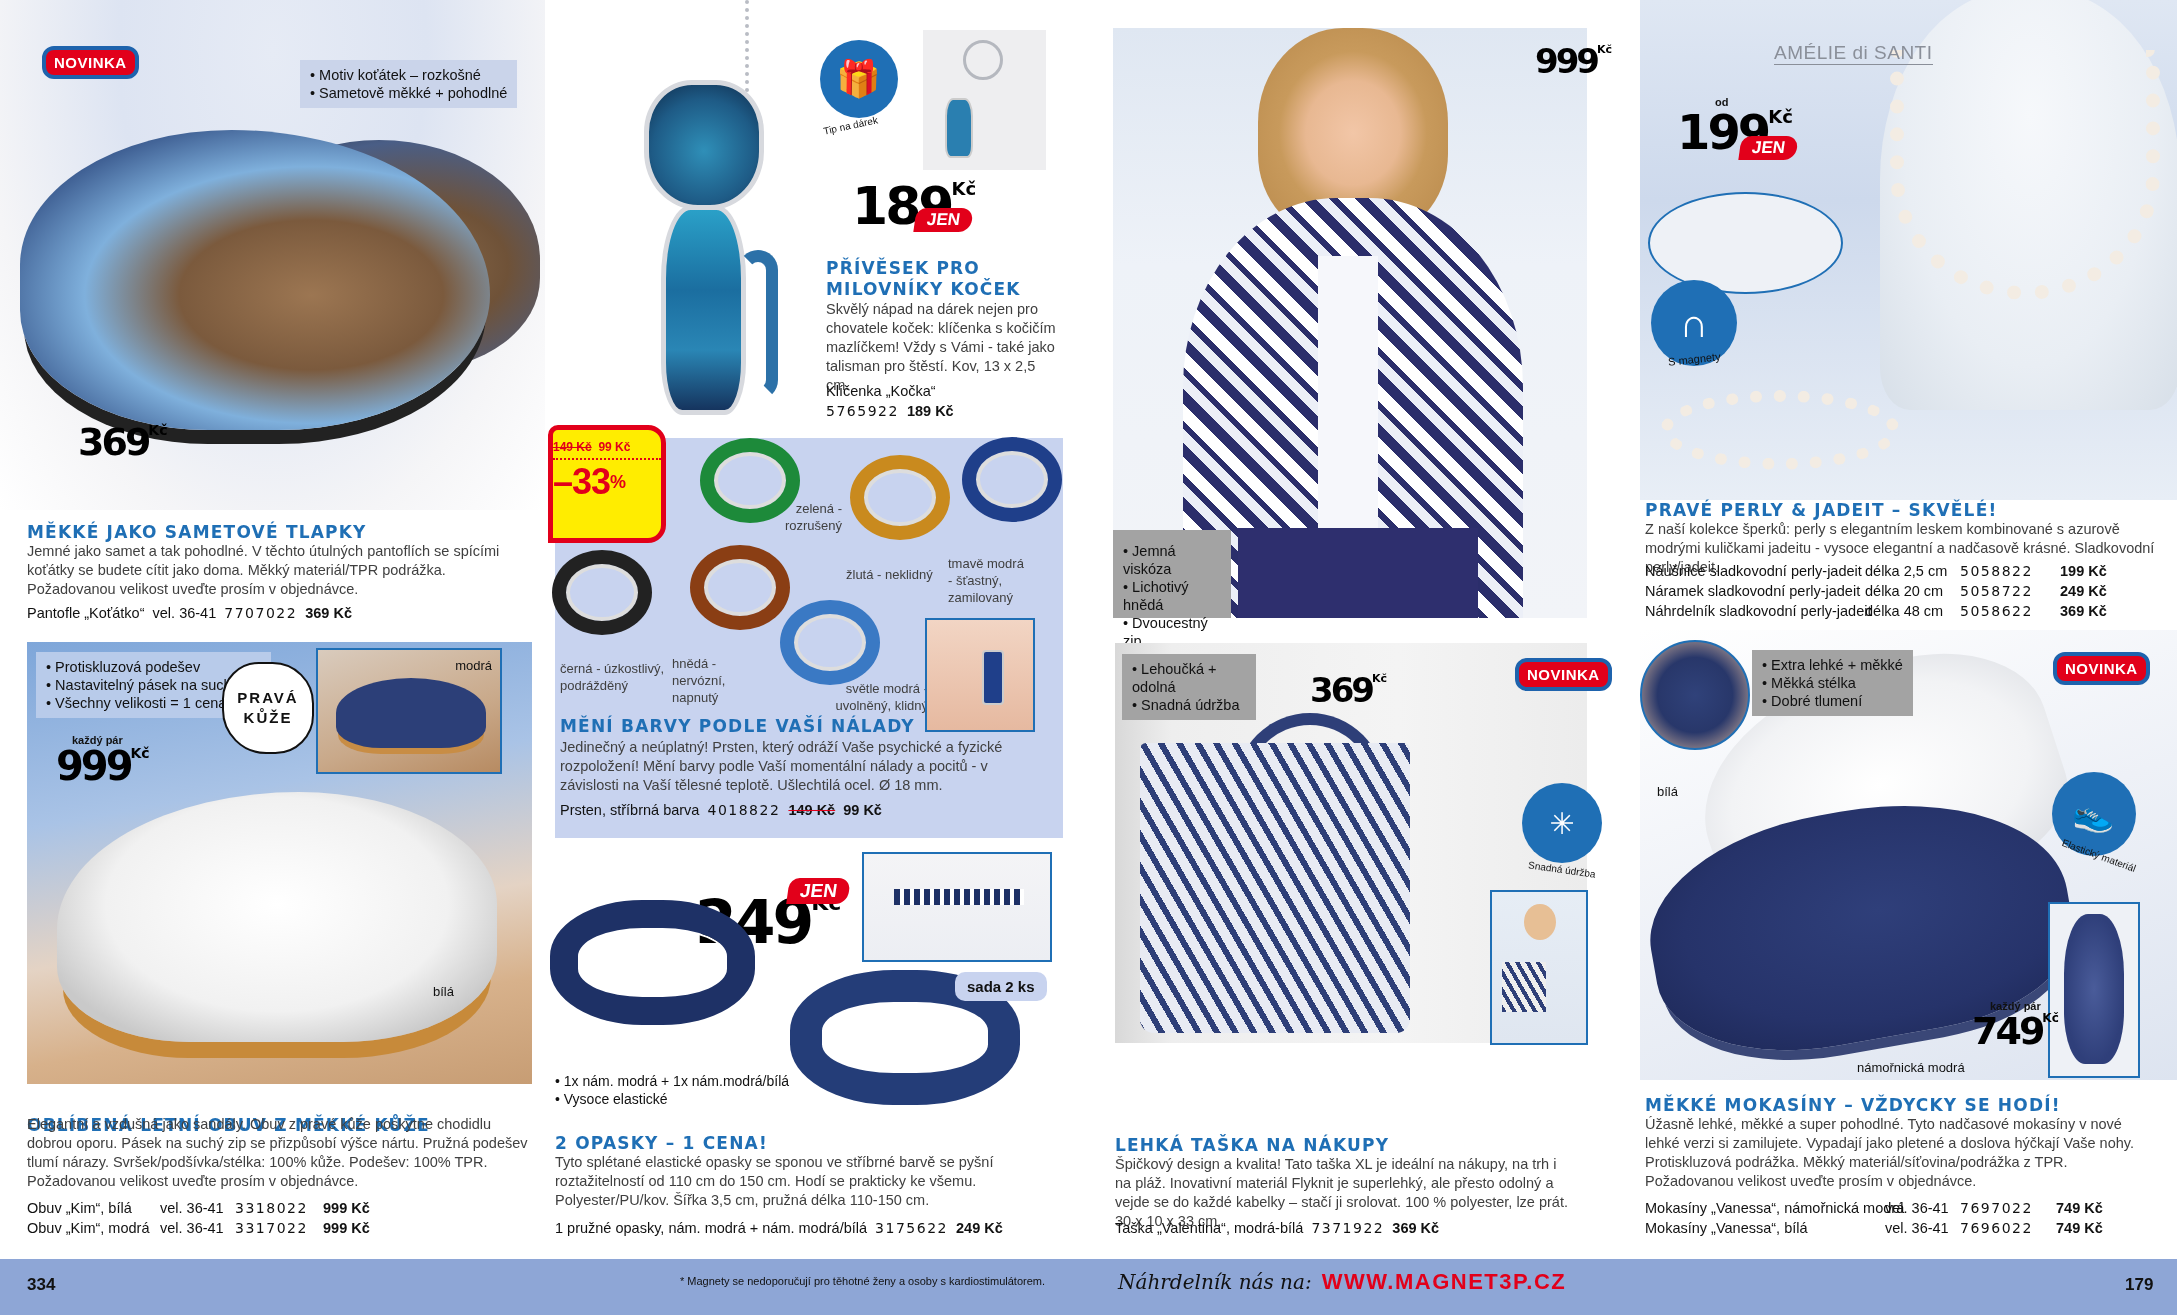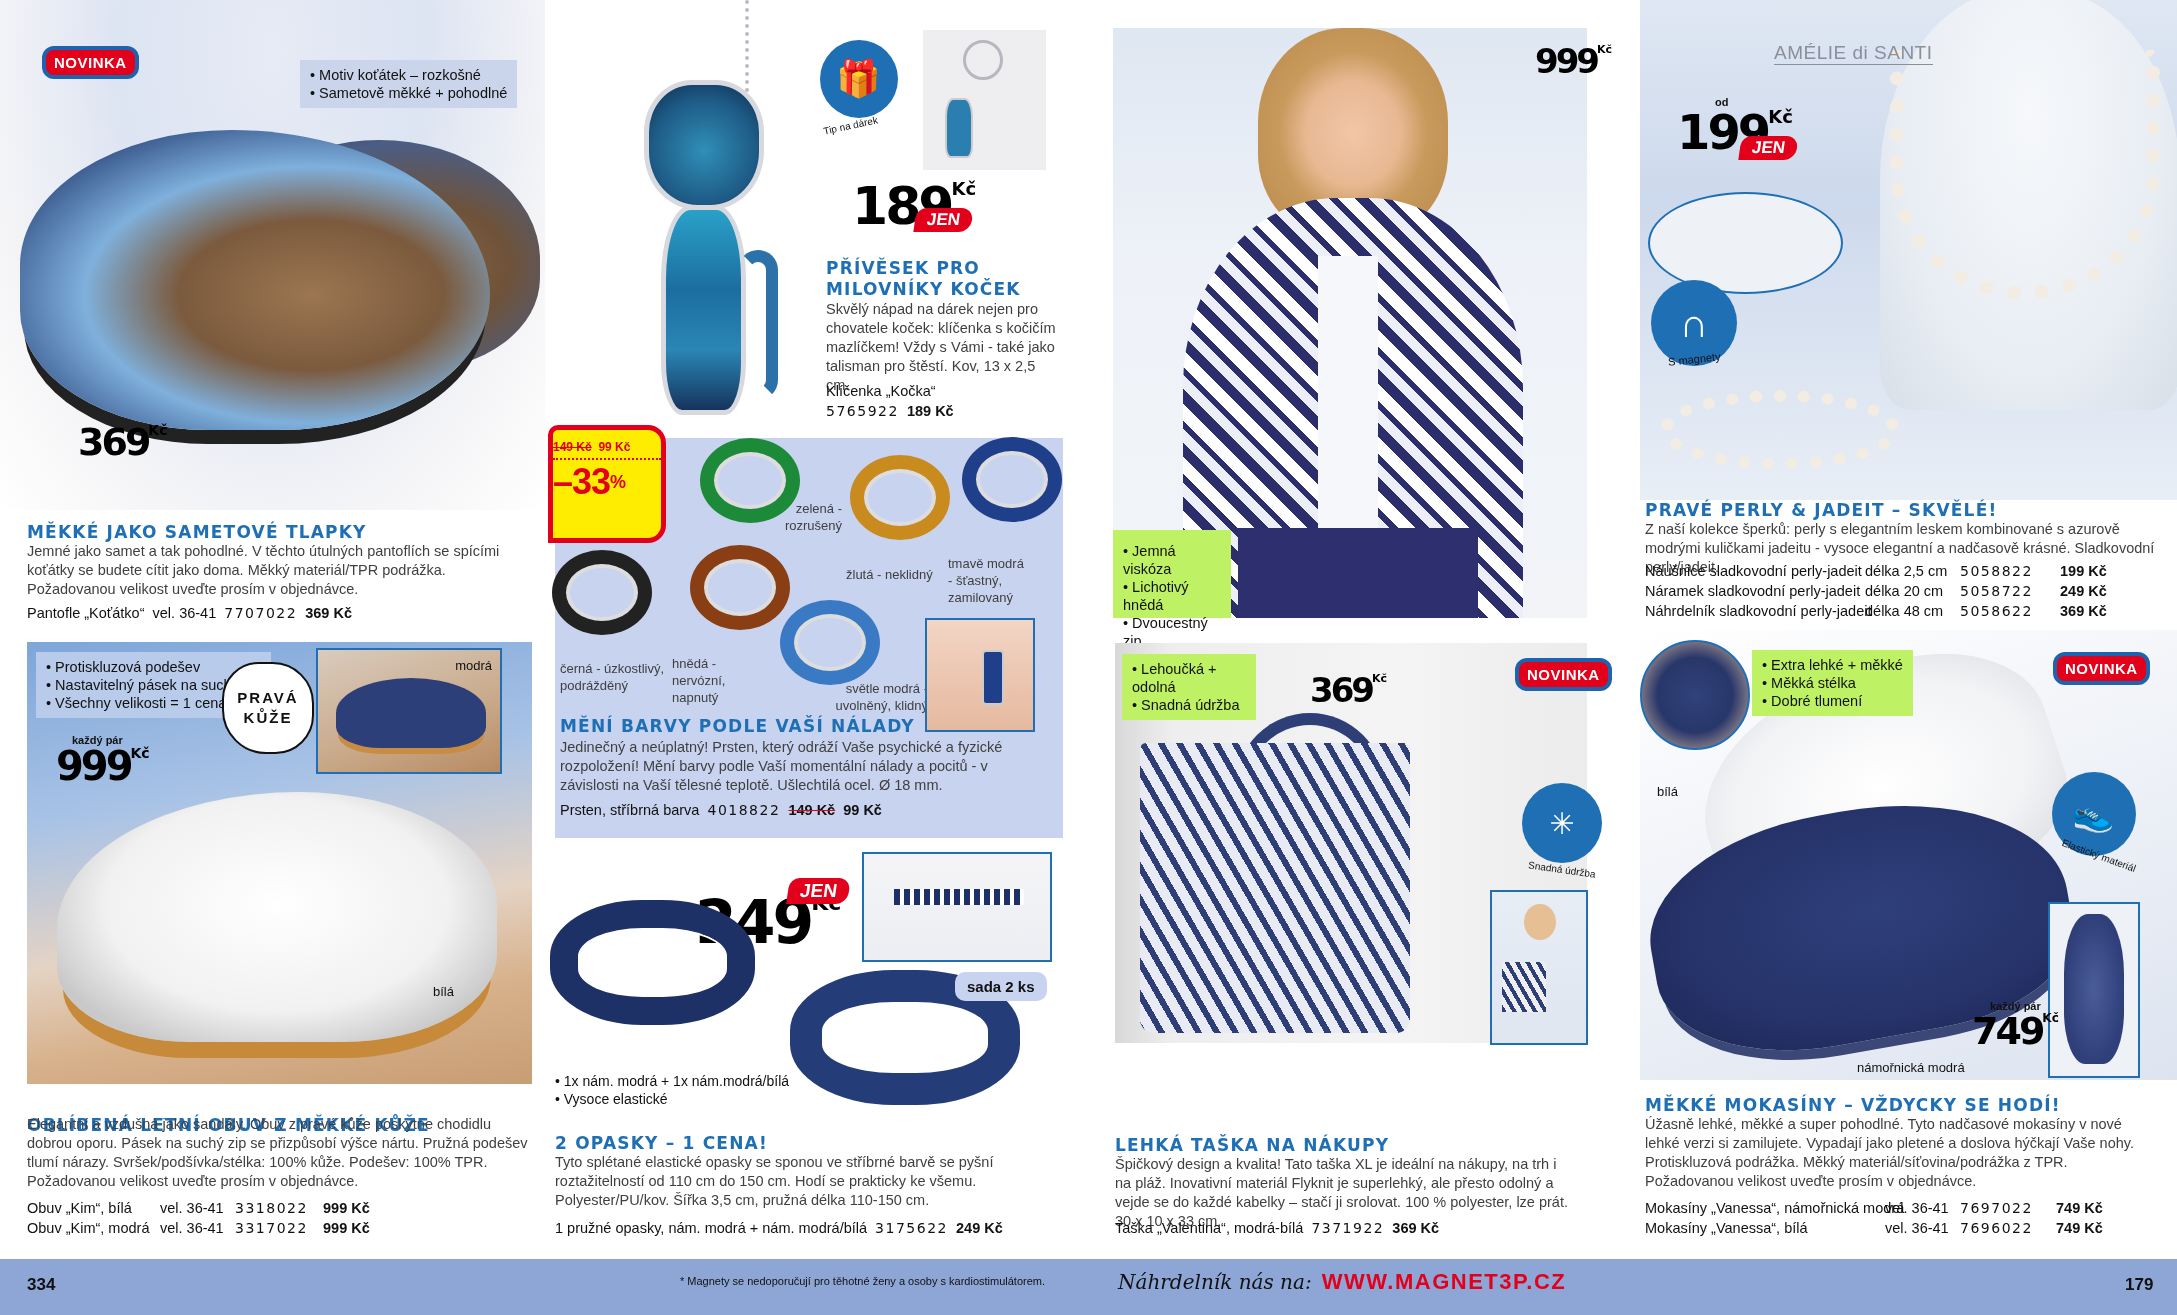--- a/index.html
+++ b/index.html
@@ -4,21 +4,21 @@
 <style>
 *{box-sizing:border-box;margin:0;padding:0}
 html,body{width:2177px;height:1315px;overflow:hidden;background:#fff}
 body{font-family:"Liberation Sans",sans-serif;color:#111;position:relative}
 .abs{position:absolute}
 .ttl{font-family:"DejaVu Sans",sans-serif;font-weight:bold;color:#1f6fb5;font-size:17px;letter-spacing:1.2px;text-transform:uppercase}
 .desc{font-family:"Liberation Sans",sans-serif;font-stretch:condensed;font-size:14.5px;line-height:19px;color:#404040;transform-origin:left top}
 .ord{font-size:14.5px;line-height:21px;color:#111;white-space:nowrap}
 .ord b{font-weight:bold}
 .code{font-family:"DejaVu Sans",sans-serif;letter-spacing:1.5px;font-size:14px}
-.bul{background:#bef264;padding:6px 10px;font-size:14.5px;line-height:18px;color:#111}
+.bul{background:#a3a3a3;padding:6px 10px;font-size:14.5px;line-height:18px;color:#111}
 .bul div::before{content:"• "}
 .badge-new{background:#e2001a;color:#fff;font-weight:bold;font-size:15px;border:4px solid #1e63ad;border-radius:12px;padding:4px 8px;letter-spacing:.5px}
 .bigp{font-family:"DejaVu Sans",sans-serif;font-weight:bold;color:#000;letter-spacing:-3px;line-height:1}
 .kc{font-size:14px;font-weight:bold;vertical-align:top;letter-spacing:0}
 .jen{background:#e2001a;color:#fff;font-weight:bold;font-size:17px;border-radius:10px 12px 12px 0;padding:2px 12px;transform:skewX(-8deg)}
 .icon-circ{border-radius:50%;background:#1f6fb5;display:flex;align-items:center;justify-content:center;color:#fff}
 .photo{overflow:hidden}
 .footer{position:absolute;left:0;top:1259px;width:2177px;height:56px;background:#8ea6d6}
 .strike{text-decoration:line-through;text-decoration-color:#e2001a}
 </style>

